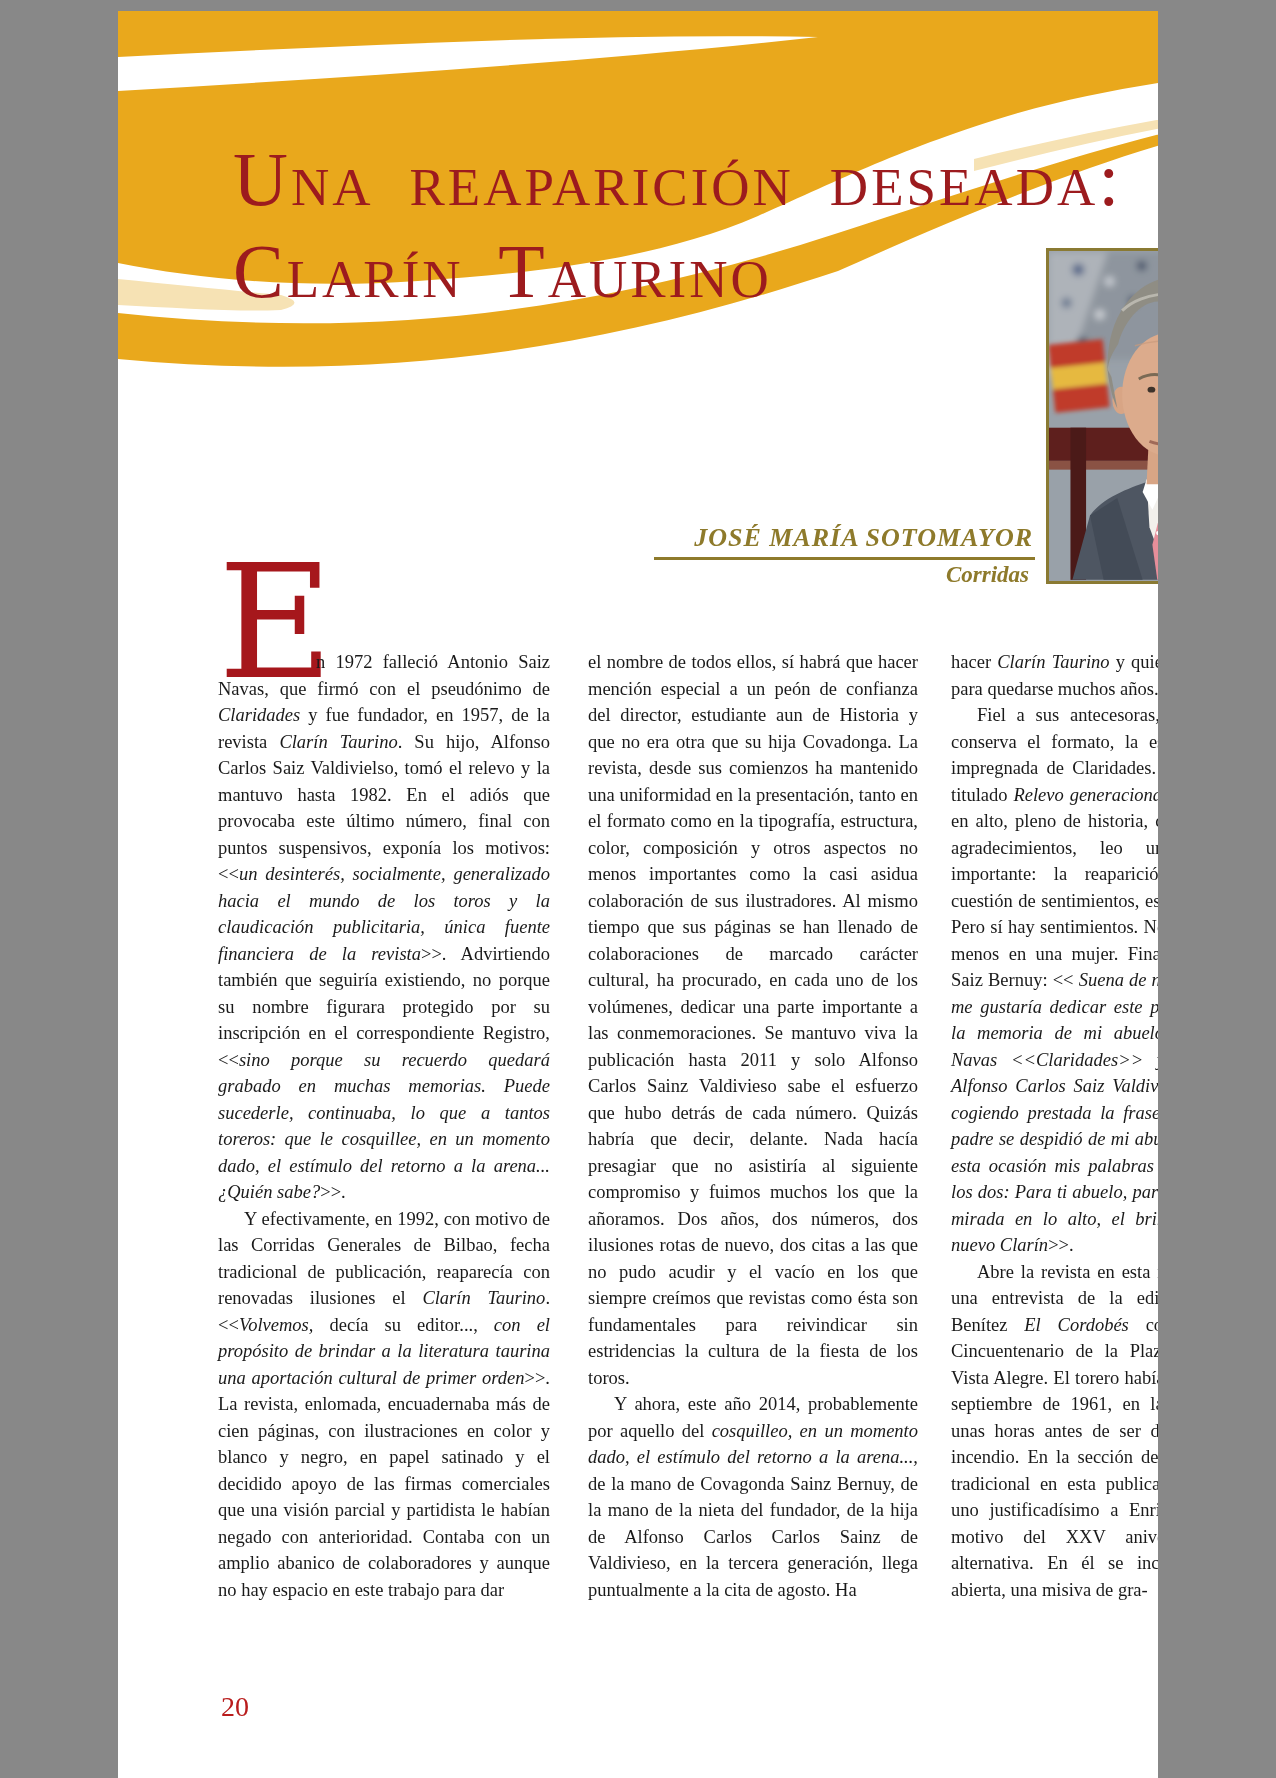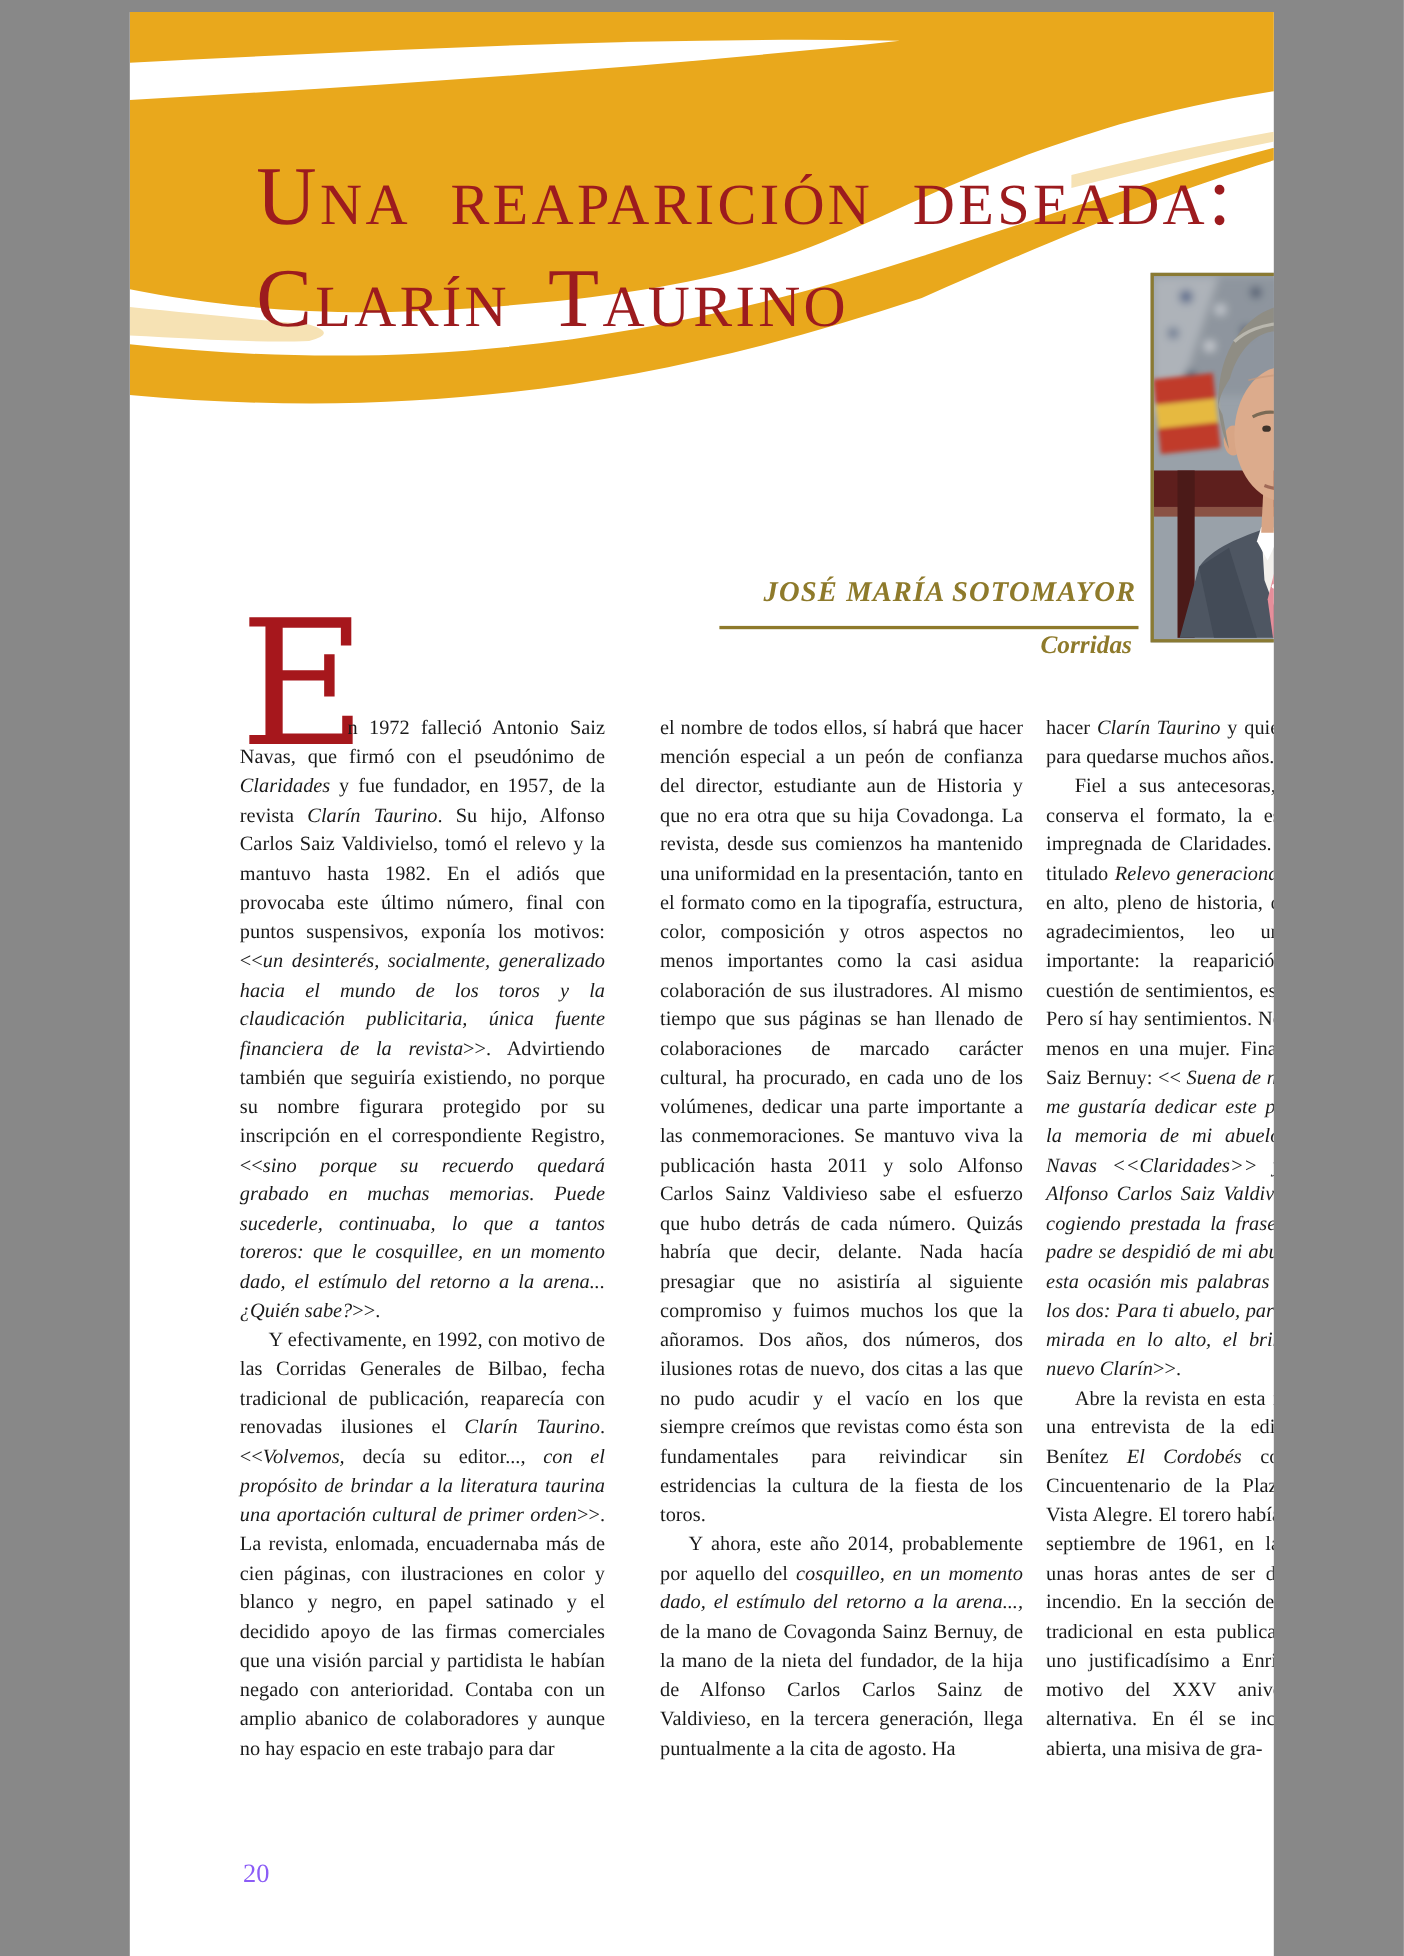--- a/index.html
+++ b/index.html
@@ -19,41 +19,41 @@
     font-family:"Liberation Serif",serif;font-variant:small-caps;
     font-size:76px;line-height:92px;letter-spacing:3px;word-spacing:14px;
     color:var(--title-red);font-weight:400;white-space:nowrap;
   }
   .byline{
     position:absolute;left:470px;top:512px;width:447px;text-align:right;z-index:3;
     color:var(--byline-olive);font-style:italic;font-weight:bold;
   }
   .byline .name{
     display:inline-block;font-size:26px;letter-spacing:1px;
-    border-bottom:3px solid var(--byline-olive);padding:0 2px 16px 40px;
+    border-bottom:3px solid var(--byline-olive);padding:0 2px 4px 40px;
   }
   .byline .role{font-size:23px;margin-top:2px;padding-right:6px}
   .photo{
     position:absolute;left:928px;top:237px;width:244px;height:336px;z-index:3;
     border:3px solid var(--photo-border);background:#9aa1a9;
   }
   .photo svg{display:block;width:100%;height:100%}
   .col{position:absolute;top:638px;z-index:2;font-size:18.5px;line-height:26.5px;text-align:justify;hyphens:auto}
   .col-1{left:100px;width:332px}
-  .col-2{left:482px;width:330px}
+  .col-2{left:470px;width:330px}
   .col-3{left:833px;width:330px}
   .para{margin:0;text-align:justify}
   .para.ind{text-indent:26px}
   .it{font-style:italic}
   .dropcap{
     float:left;width:90px;height:112px;margin:-86px 8px 0 0;
     font-family:"DejaVu Serif",serif;font-size:158px;line-height:118px;
     color:var(--dropcap-red);
   }
-  .page-number{position:absolute;left:103px;top:1680px;font-size:24px;color:#8b5cf6;z-index:2}
+  .page-number{position:absolute;left:103px;top:1680px;font-size:28px;color:#b91c1c;z-index:2}
 </style>
 </head>
 <body>
 
 <div class="page">
 
   <svg class="swoosh" viewBox="0 0 1276 430" preserveAspectRatio="none" aria-hidden="true">
 
     <path style="fill:var(--gold)" d="M0,0 H1276 V50 C1150,56 1020,68 900,102 C780,138 720,170 640,205 C540,248 420,262 300,270 C180,278 80,268 0,252 Z"></path>
 

